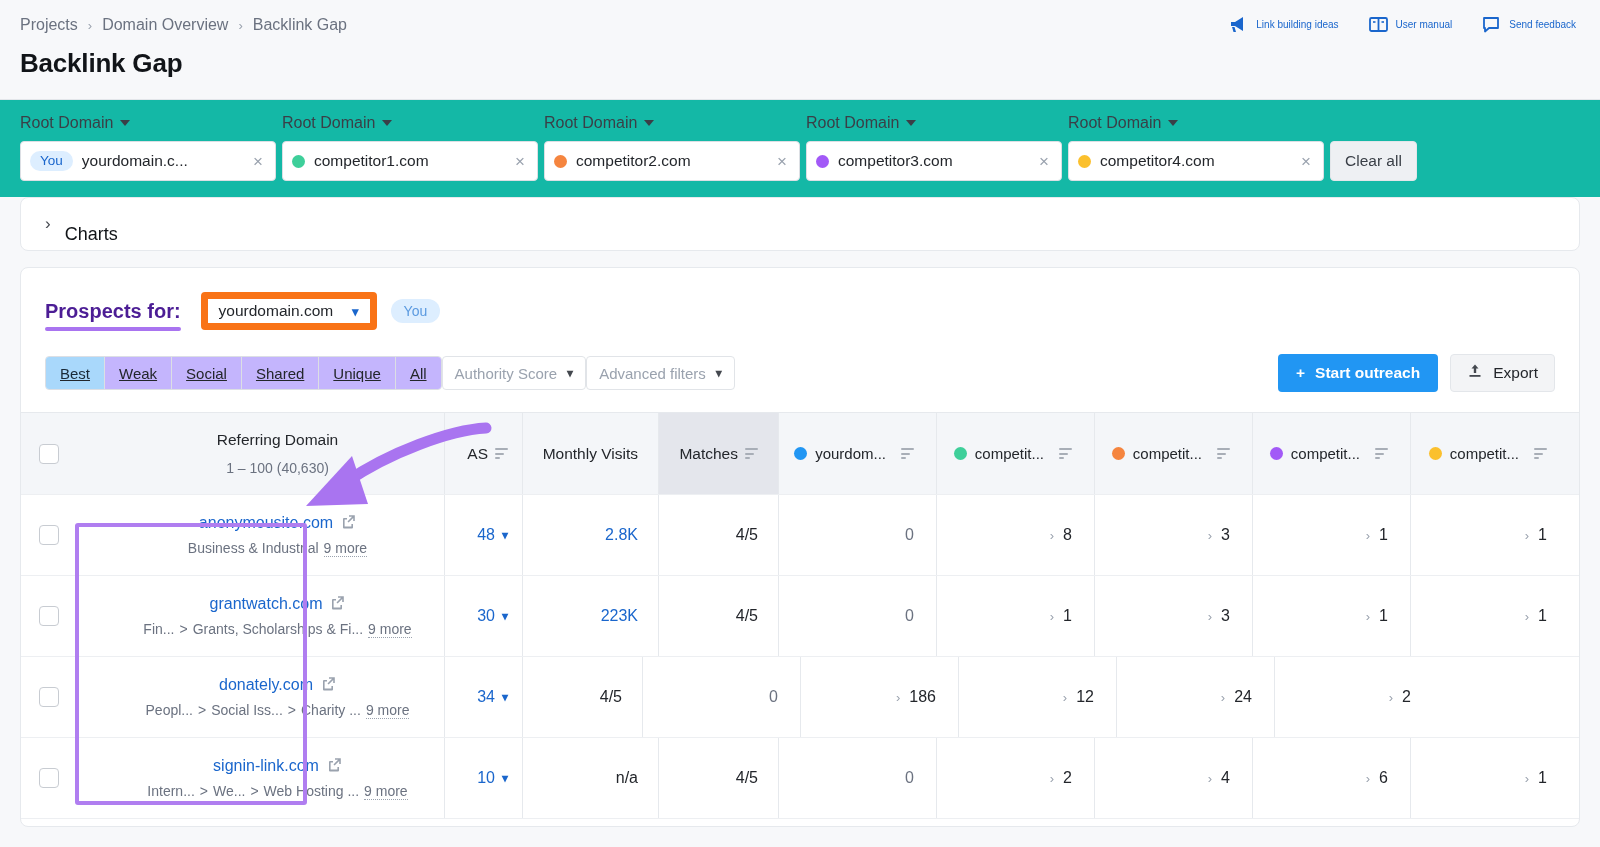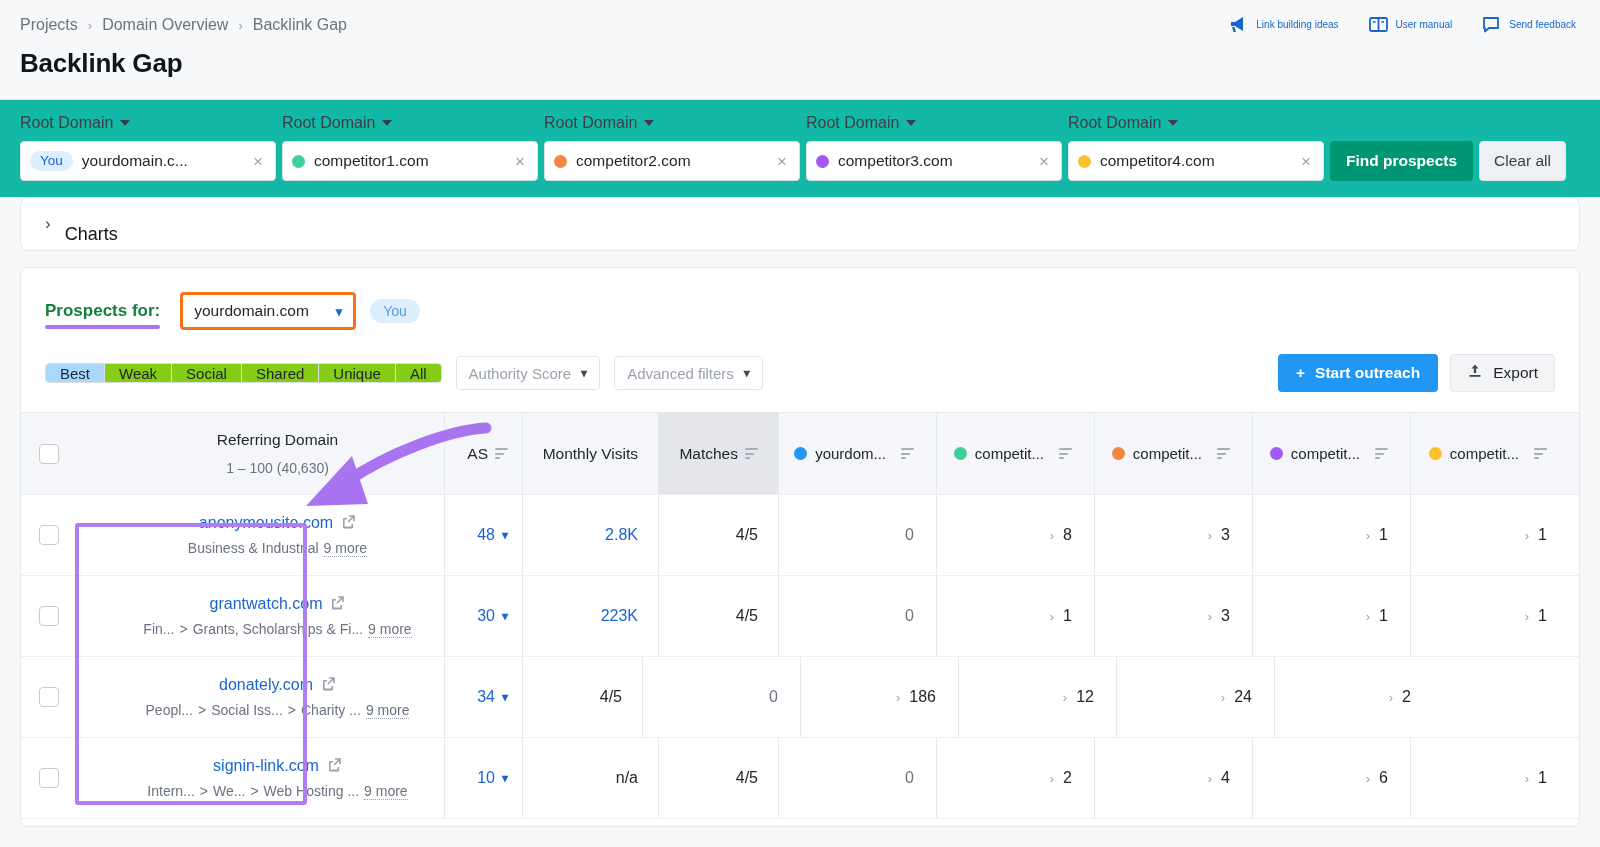--- a/index.html
+++ b/index.html
@@ -86,53 +86,53 @@
     background: #fff; border: 1px solid #e6e9ed; border-radius: 8px;
     margin: 0 20px;
   }
   .charts-card { height: 54px; display: flex; align-items: center; padding-left: 24px; cursor: pointer; }
   .chev-right { color: #44484f; font-size: 17px; margin-right: 14px; }
   .charts-label { font-size: 18px; font-weight: normal; color: #111418; margin-top: 20px; }
 
   
   .prospects-card { margin-top: 16px; height: 560px; overflow: hidden; position: relative; }
   .prospects-row { display: flex; align-items: center; gap: 14px; padding: 24px 24px 0 24px; }
-  .prospects-label { position: relative; font-size: 17px; font-weight: bold; color: #15803d; }
+  .prospects-label { position: relative; font-size: 20px; font-weight: bold; color: #4c1d95; }
   .prospects-label .underline {
     position: absolute; left: 0; right: 0; bottom: -8px; height: 4px;
     background: #a974f0; border-radius: 2px;
   }
   .select-box {
     height: 38px; min-width: 176px; background: #fff;
-    border: 3px solid #f97316; border-radius: 4px;
+    border: 7px solid #f97316; border-radius: 4px;
     display: flex; align-items: center; justify-content: space-between;
     gap: 10px; padding: 0 11px; font-size: 15.5px; color: #23262b; cursor: pointer;
     margin-left: 6px;
   }
   .chev-down-blue { color: #1a66cc; font-size: 13px; font-weight: bold; }
   .you-pill {
     background: #ddeeff; color: #5b9ae0; font-size: 14px;
     border-radius: 13px; padding: 5px 13px; line-height: 1;
   }
 
   
   .filter-row { display: flex; align-items: center; padding: 24px 24px 0 24px; position: relative; }
-  .segmented { display: flex; border: 1px solid #dcdfe4; border-radius: 4px; overflow: hidden; height: 20px; }
+  .segmented { display: flex; border: 1px solid #dcdfe4; border-radius: 4px; overflow: hidden; height: 34px; text-decoration: underline; }
   .seg {
     padding: 0 14px; display: flex; align-items: center; justify-content: center;
-    font-size: 15px; color: #23262b; background: #84cc16;
+    font-size: 15px; color: #23262b; background: #c4b5fd;
     border-right: 1px solid #dcdfe4; cursor: pointer; white-space: nowrap;
   }
   .seg:last-child { border-right: none; }
   .seg.active { background: #a9d8fb; color: #1a2a38; }
   .dd-filter {
     height: 34px; border: 1px solid #e1e4e8; border-radius: 4px;
     display: flex; align-items: center; gap: 10px; padding: 0 12px;
     font-size: 15px; color: #9aa2ae; background: #fff; cursor: pointer;
-    margin-left: 14px; white-space: nowrap;
+    white-space: nowrap;
   }
   .dd-filter .c { color: #44484f; font-size: 12px; font-weight: bold; }
   .right-actions { margin-left: auto; display: flex; align-items: center; gap: 12px; }
   .btn-outreach {
     height: 38px; background: #2196f3; color: #fff;
     border: none; border-radius: 4px; font-size: 15.5px; font-weight: bold;
     padding: 0 18px; cursor: pointer; display: flex; align-items: center; gap: 10px;
     font-family: "Liberation Sans", sans-serif;
   }
   .btn-export {
@@ -301,21 +301,20 @@
         <span>Root Domain</span>
         <span class="caret"></span>
       </div>
       <div class="domain-input">
         <span class="dot" style="background:#fbc02d"></span>
         <span class="domain-text">competitor4.com</span>
         <span class="x-btn">×</span>
       </div>
     </div>
 
-    <button class="btn-find">Find prospects</button>
     <button class="btn-clear">Clear all</button>
   </div>
 
   <div class="card charts-card">
     <span class="chev-right">›</span>
     <span class="charts-label">Charts</span>
   </div>
 
   <div class="card prospects-card">
 

